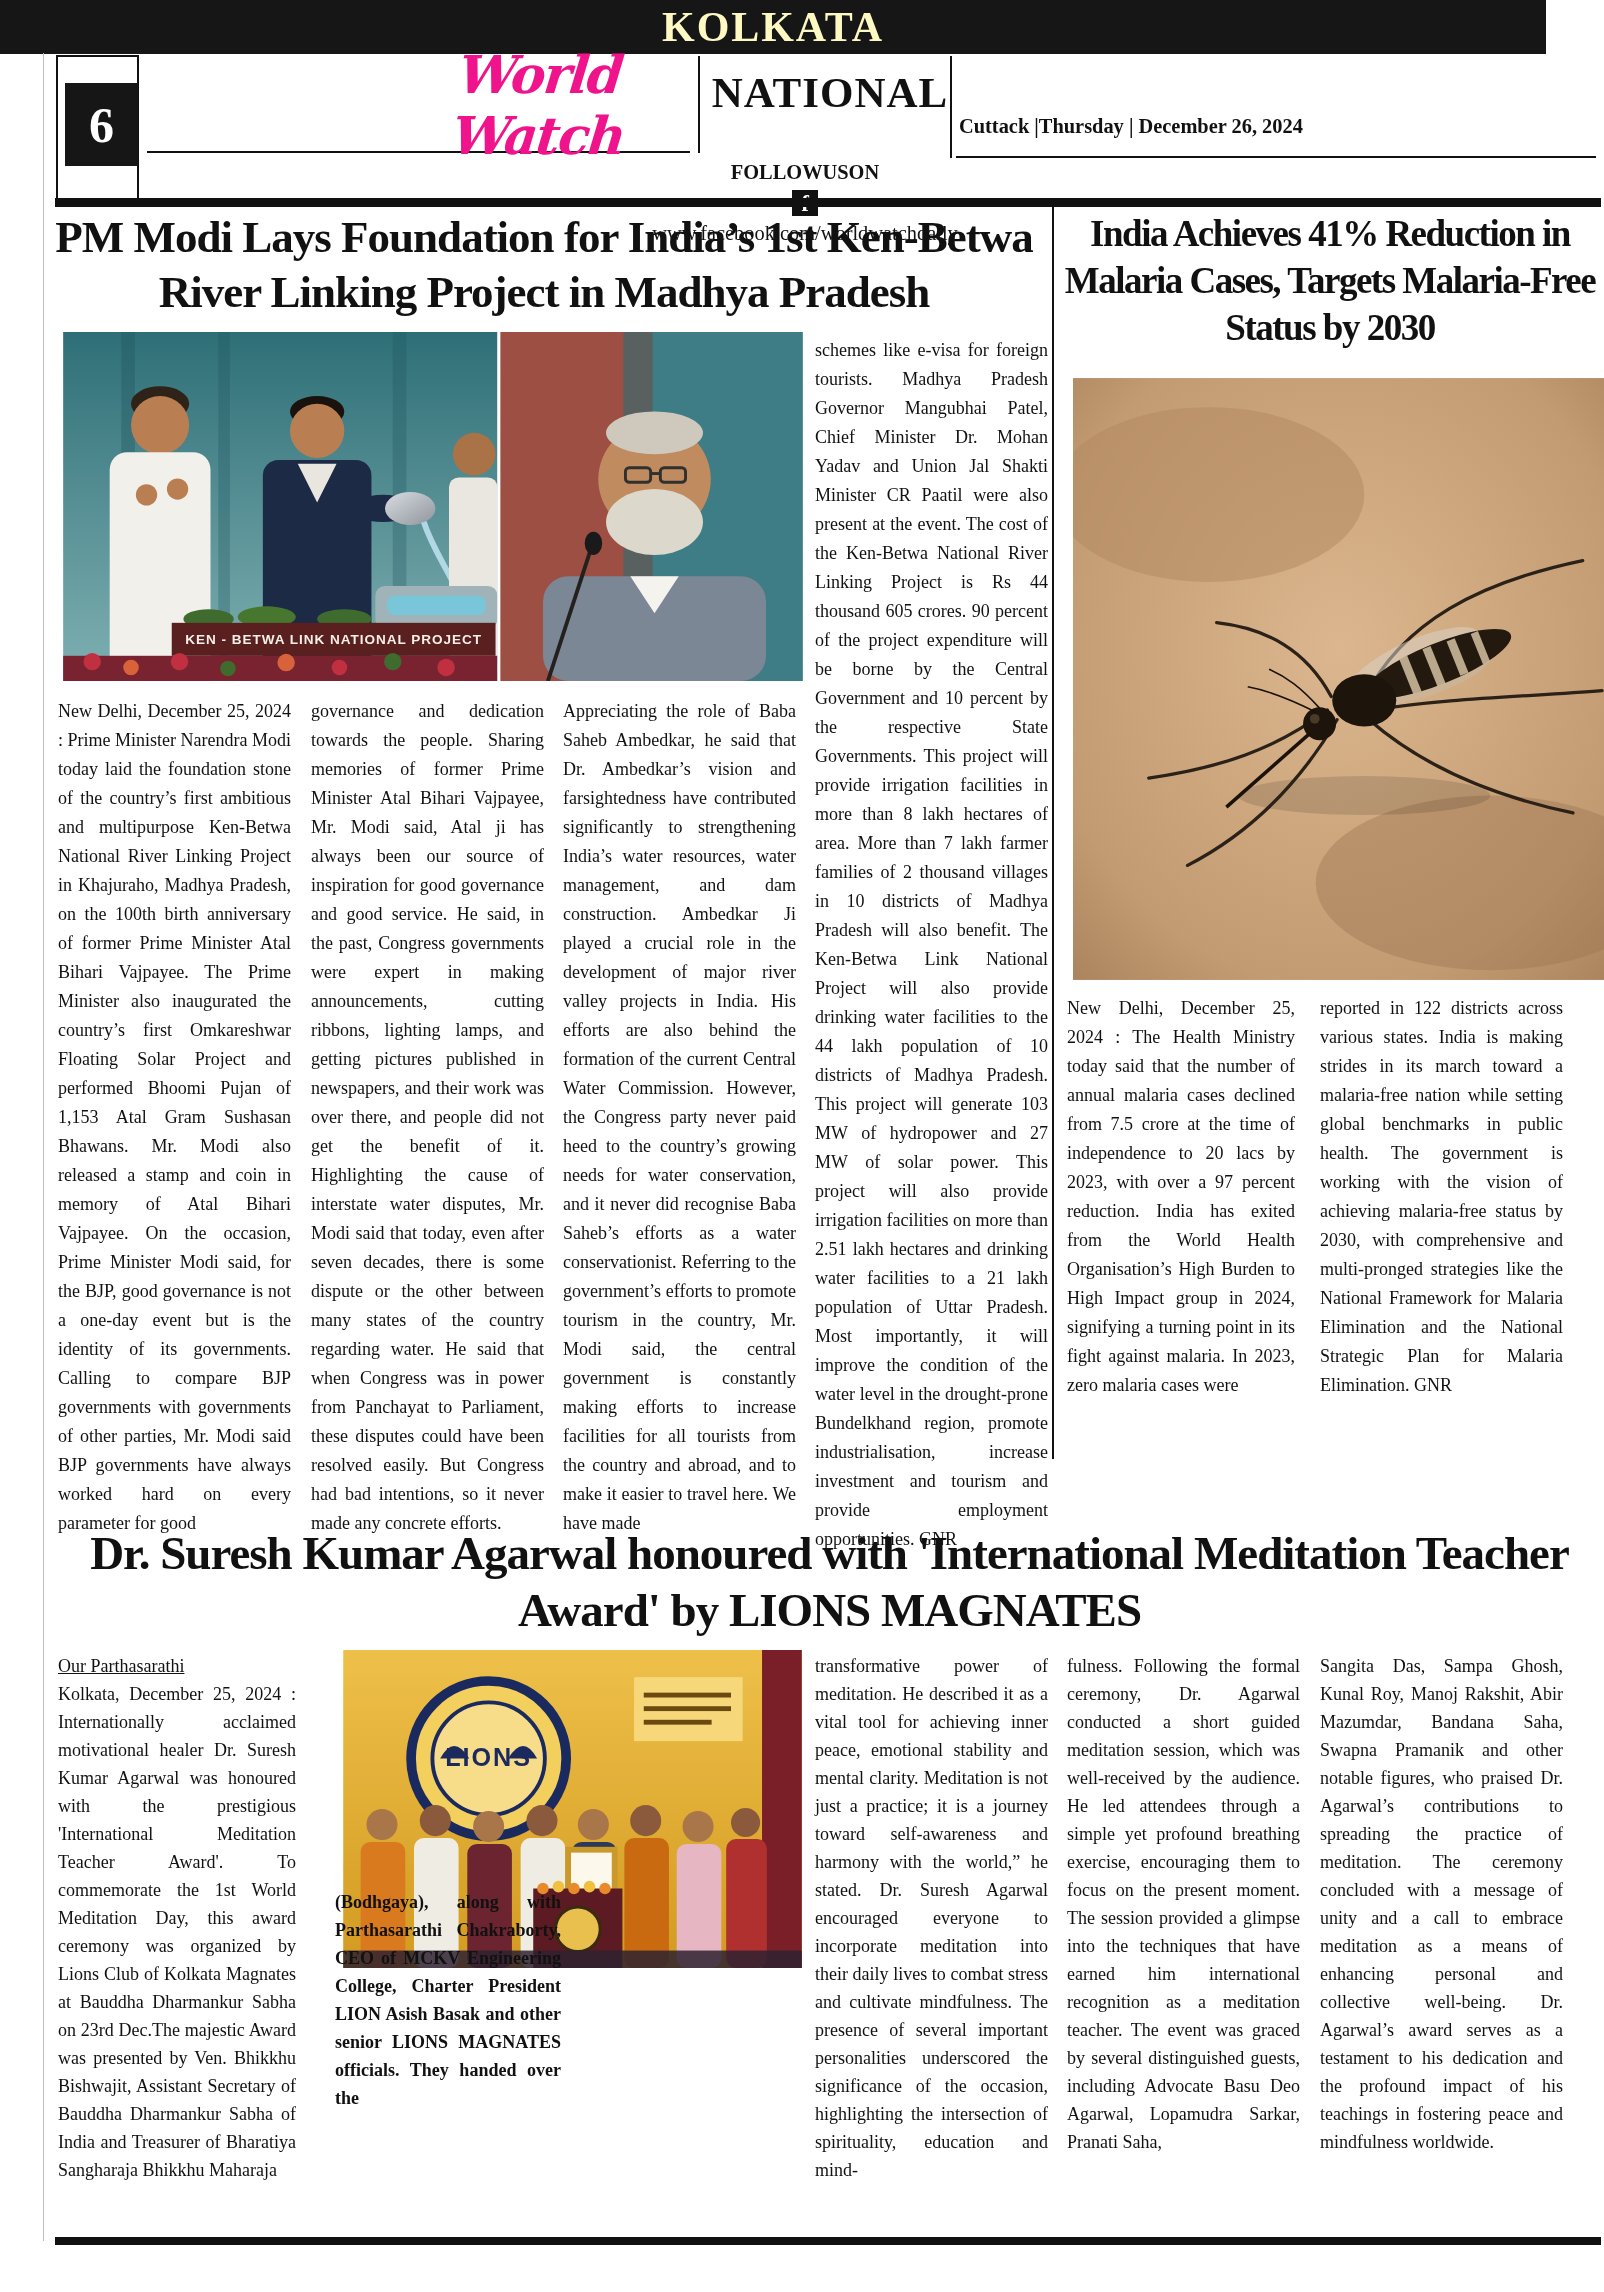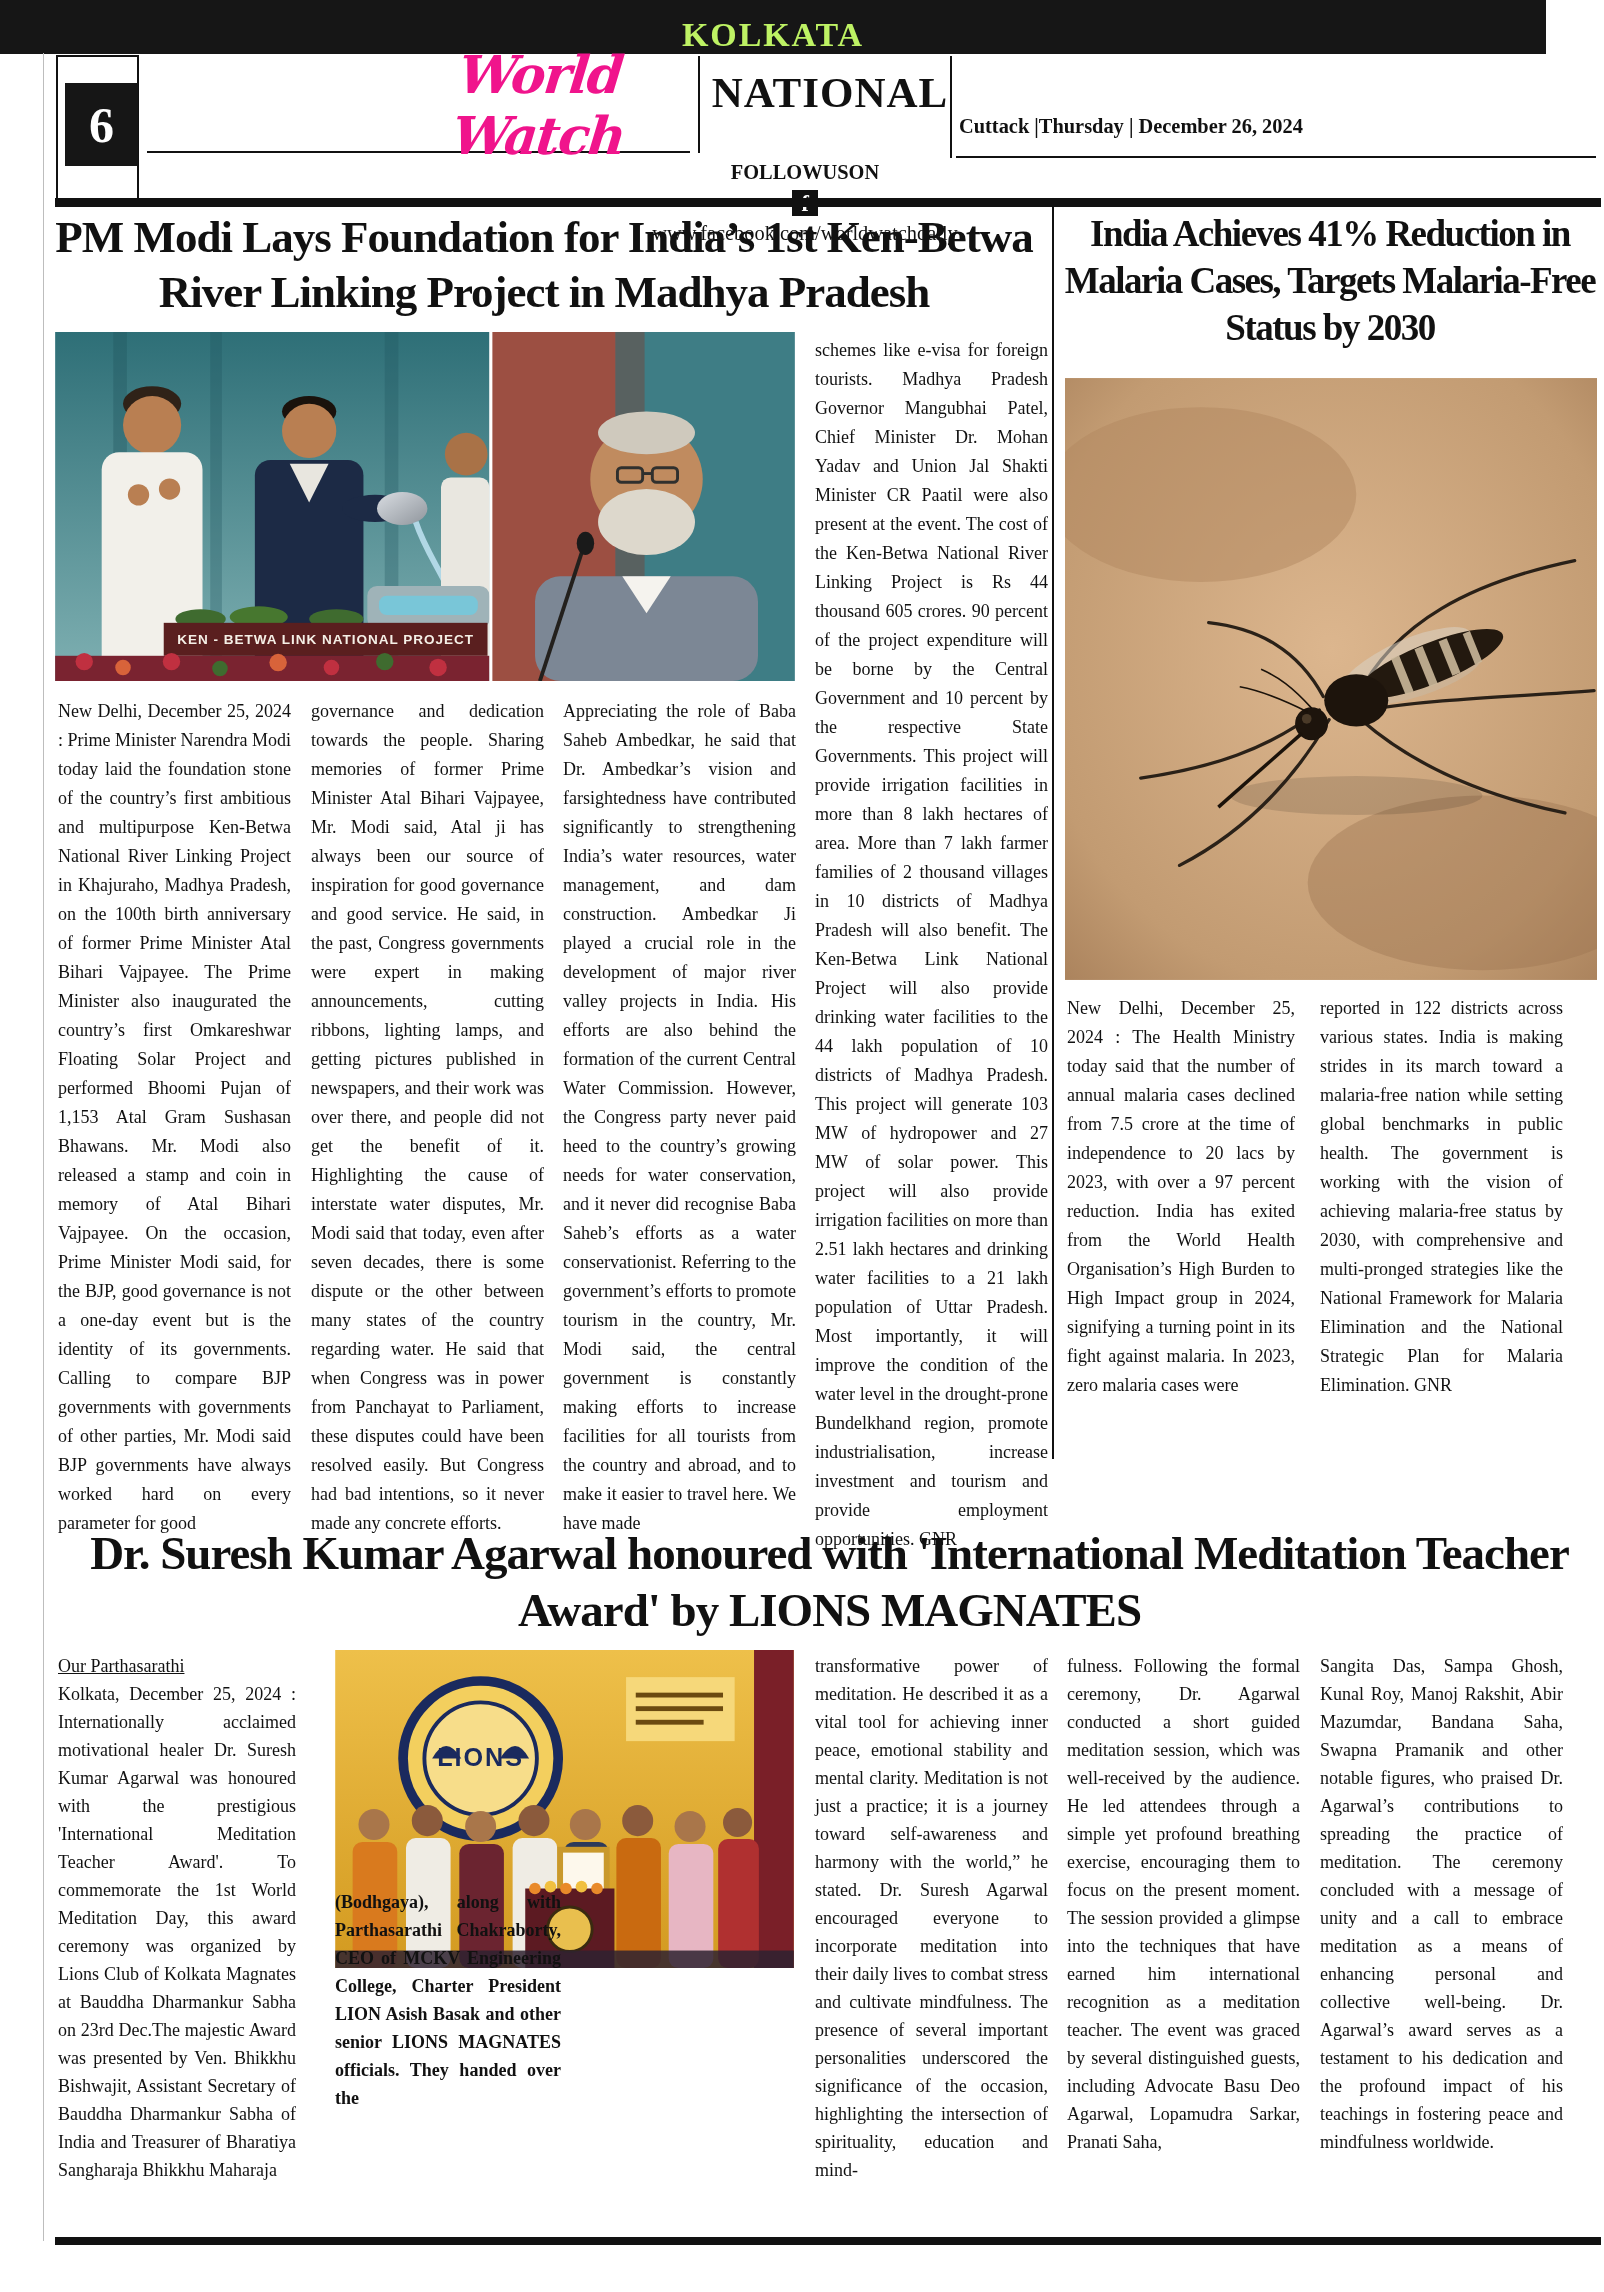--- a/index.html
+++ b/index.html
@@ -24,23 +24,23 @@
   
   .headline{position:absolute;text-align:center;font-weight:bold;letter-spacing:-1px;}
   #h-article1{left:49px;top:210px;width:990px;font-size:45px;line-height:55px;}
   #h-article2{left:1060px;top:210px;width:540px;font-size:37px;line-height:47px;letter-spacing:-1.5px;}
   #h-article3{left:58px;top:1525px;width:1543px;font-size:47px;line-height:57px;}
   
   .col{position:absolute;width:233px;text-align:justify;font-size:18px;line-height:29px;}
   .col3x{line-height:28px;}
   .byline{text-decoration:underline;}
   
-  #kolkata-banner{left:55px;top:1460px;width:1546px;height:54px;background:#161616;color:#bef264;
-        display:flex;align-items:flex-end;justify-content:center;font-size:34px;font-weight:bold;letter-spacing:1.9px;}
-  .photo{position:absolute;overflow:hidden;}
+  #kolkata-banner{left:55px;top:1460px;width:1546px;height:54px;background:#161616;color:#fef9c3;
+        display:flex;align-items:center;justify-content:center;font-size:42px;font-weight:bold;letter-spacing:1.9px;}
+  .photo{position:absolute;overflow:hidden;margin-left:8px;}
   svg{display:block;}
 </style>
 </head>
 <body>
 
 <div id="page">
 
   <div class="grayrule" style="left:43px;top:53px;width:1px;height:2188px;"></div>
   <div class="rule" style="left:56px;top:55px;width:82px;height:1.9px;"></div>
   <div class="rule" style="left:56px;top:55px;width:1.9px;height:144px;"></div>

